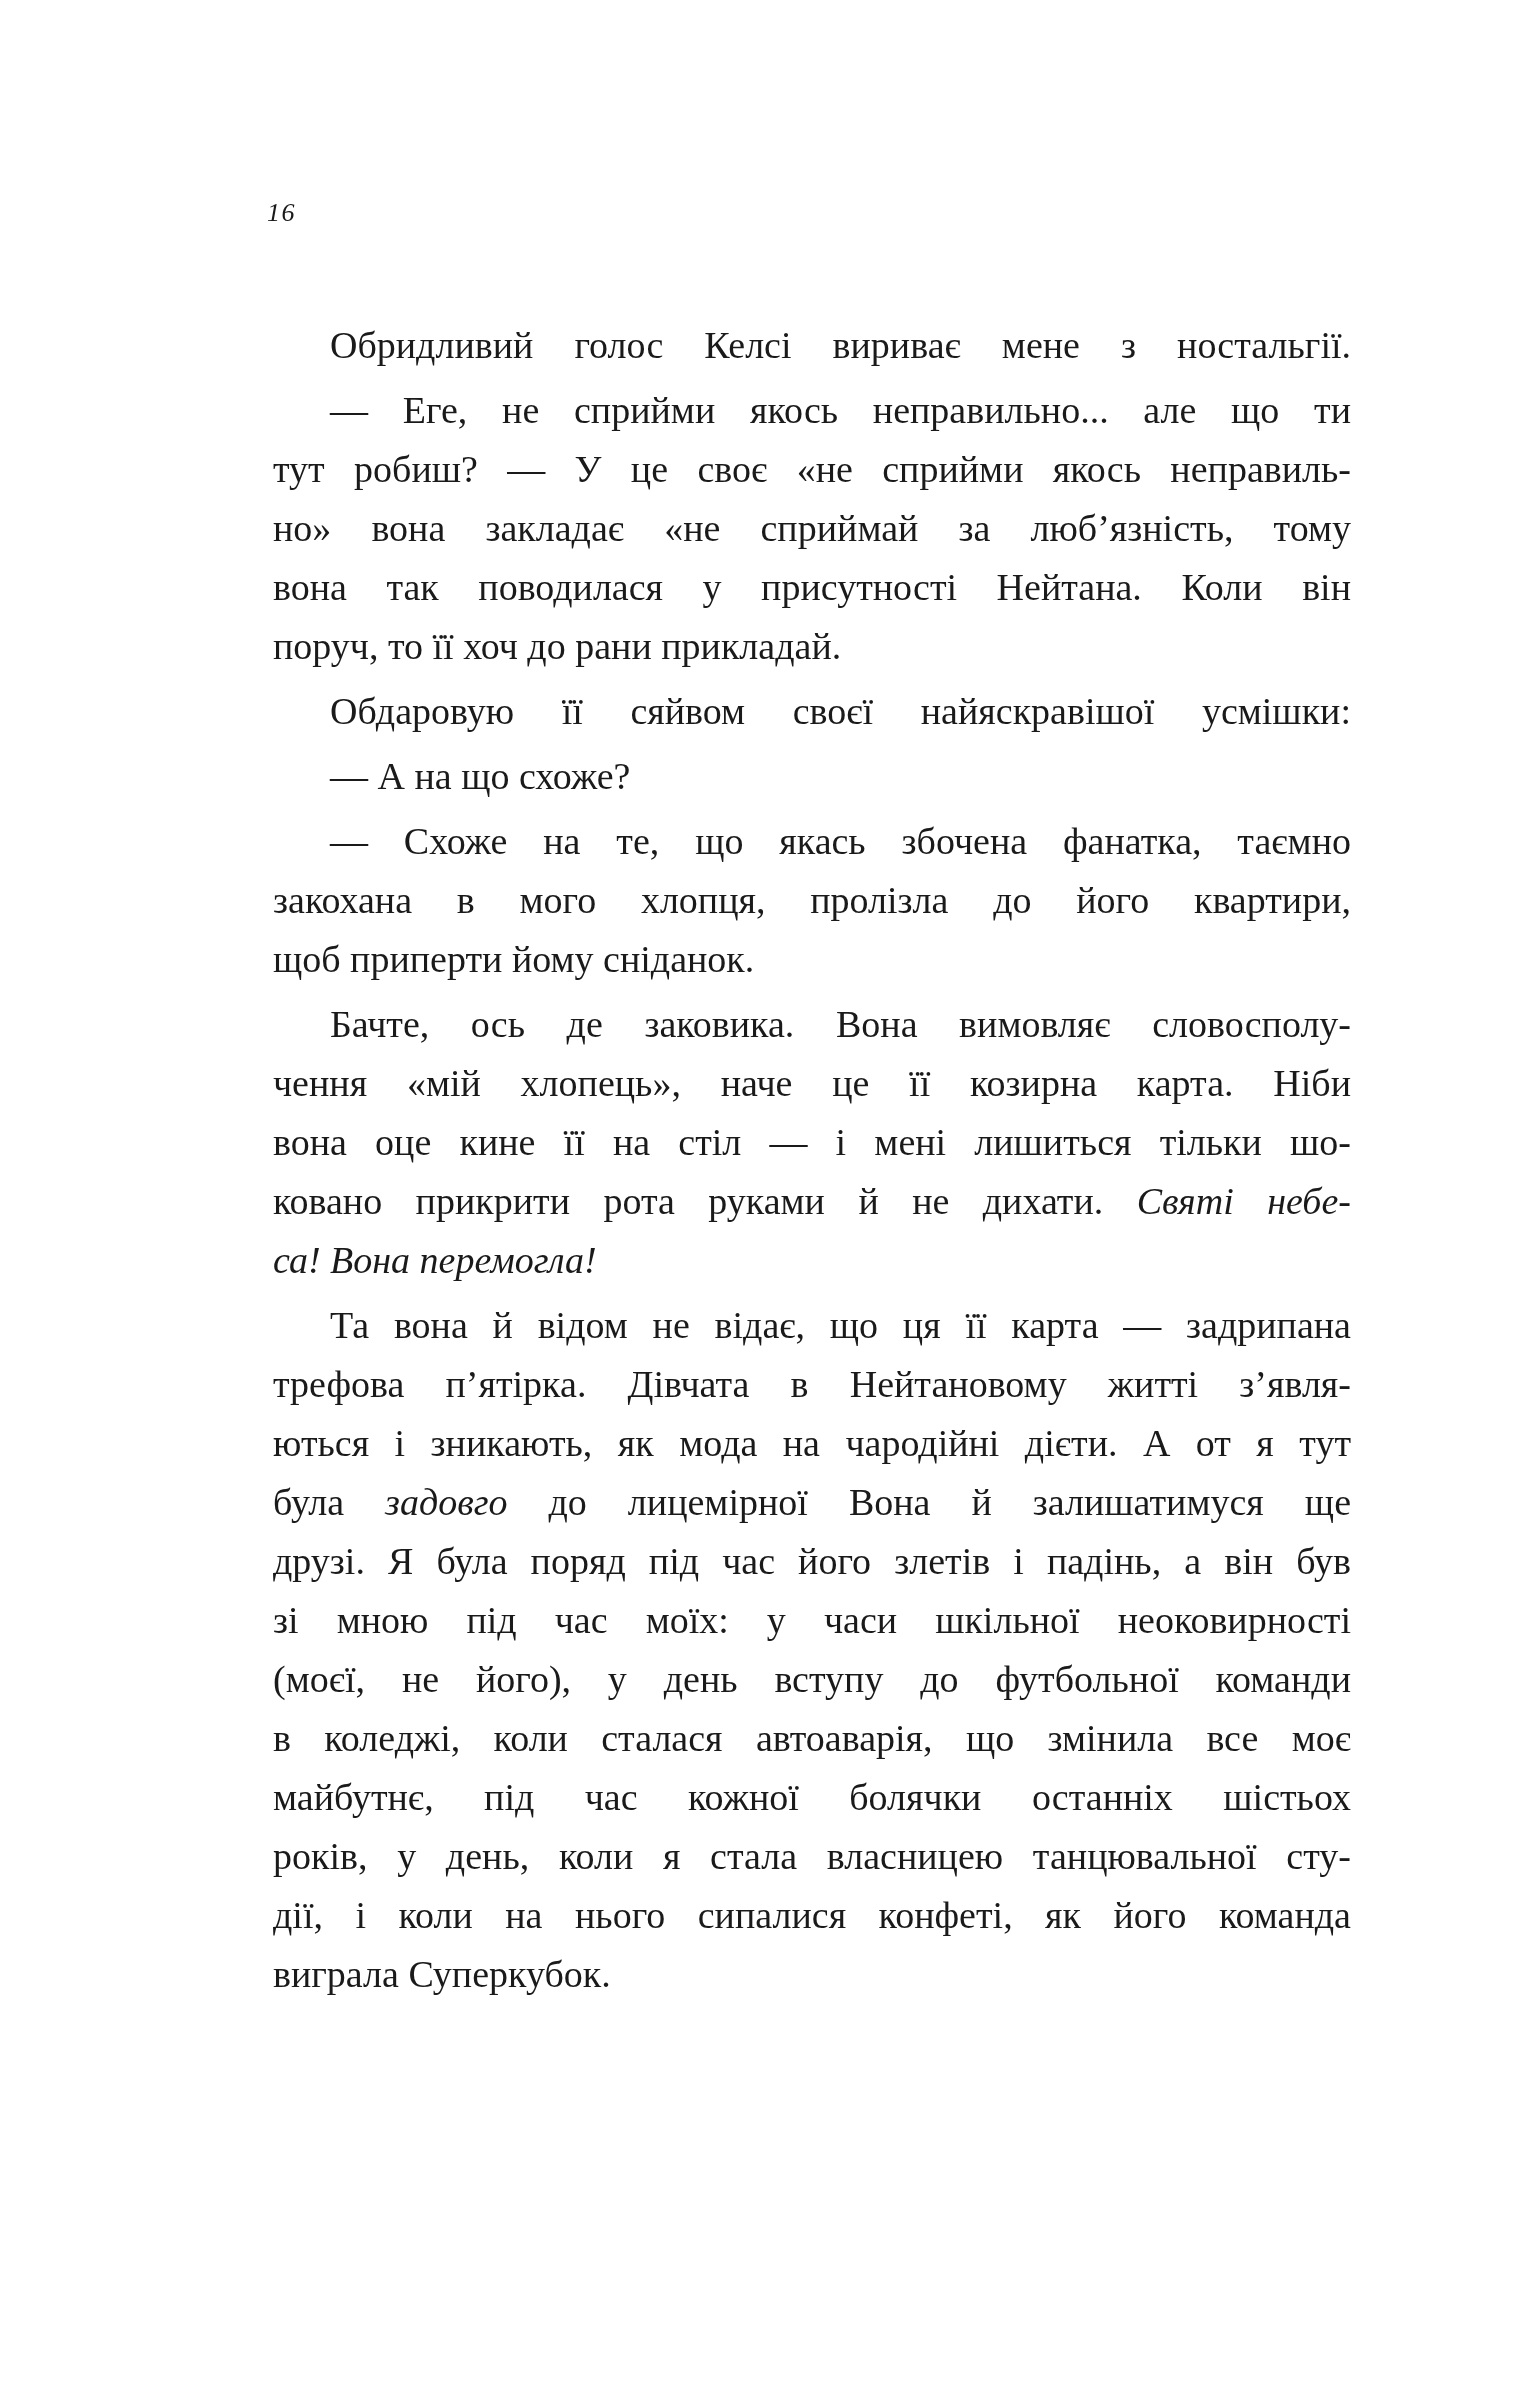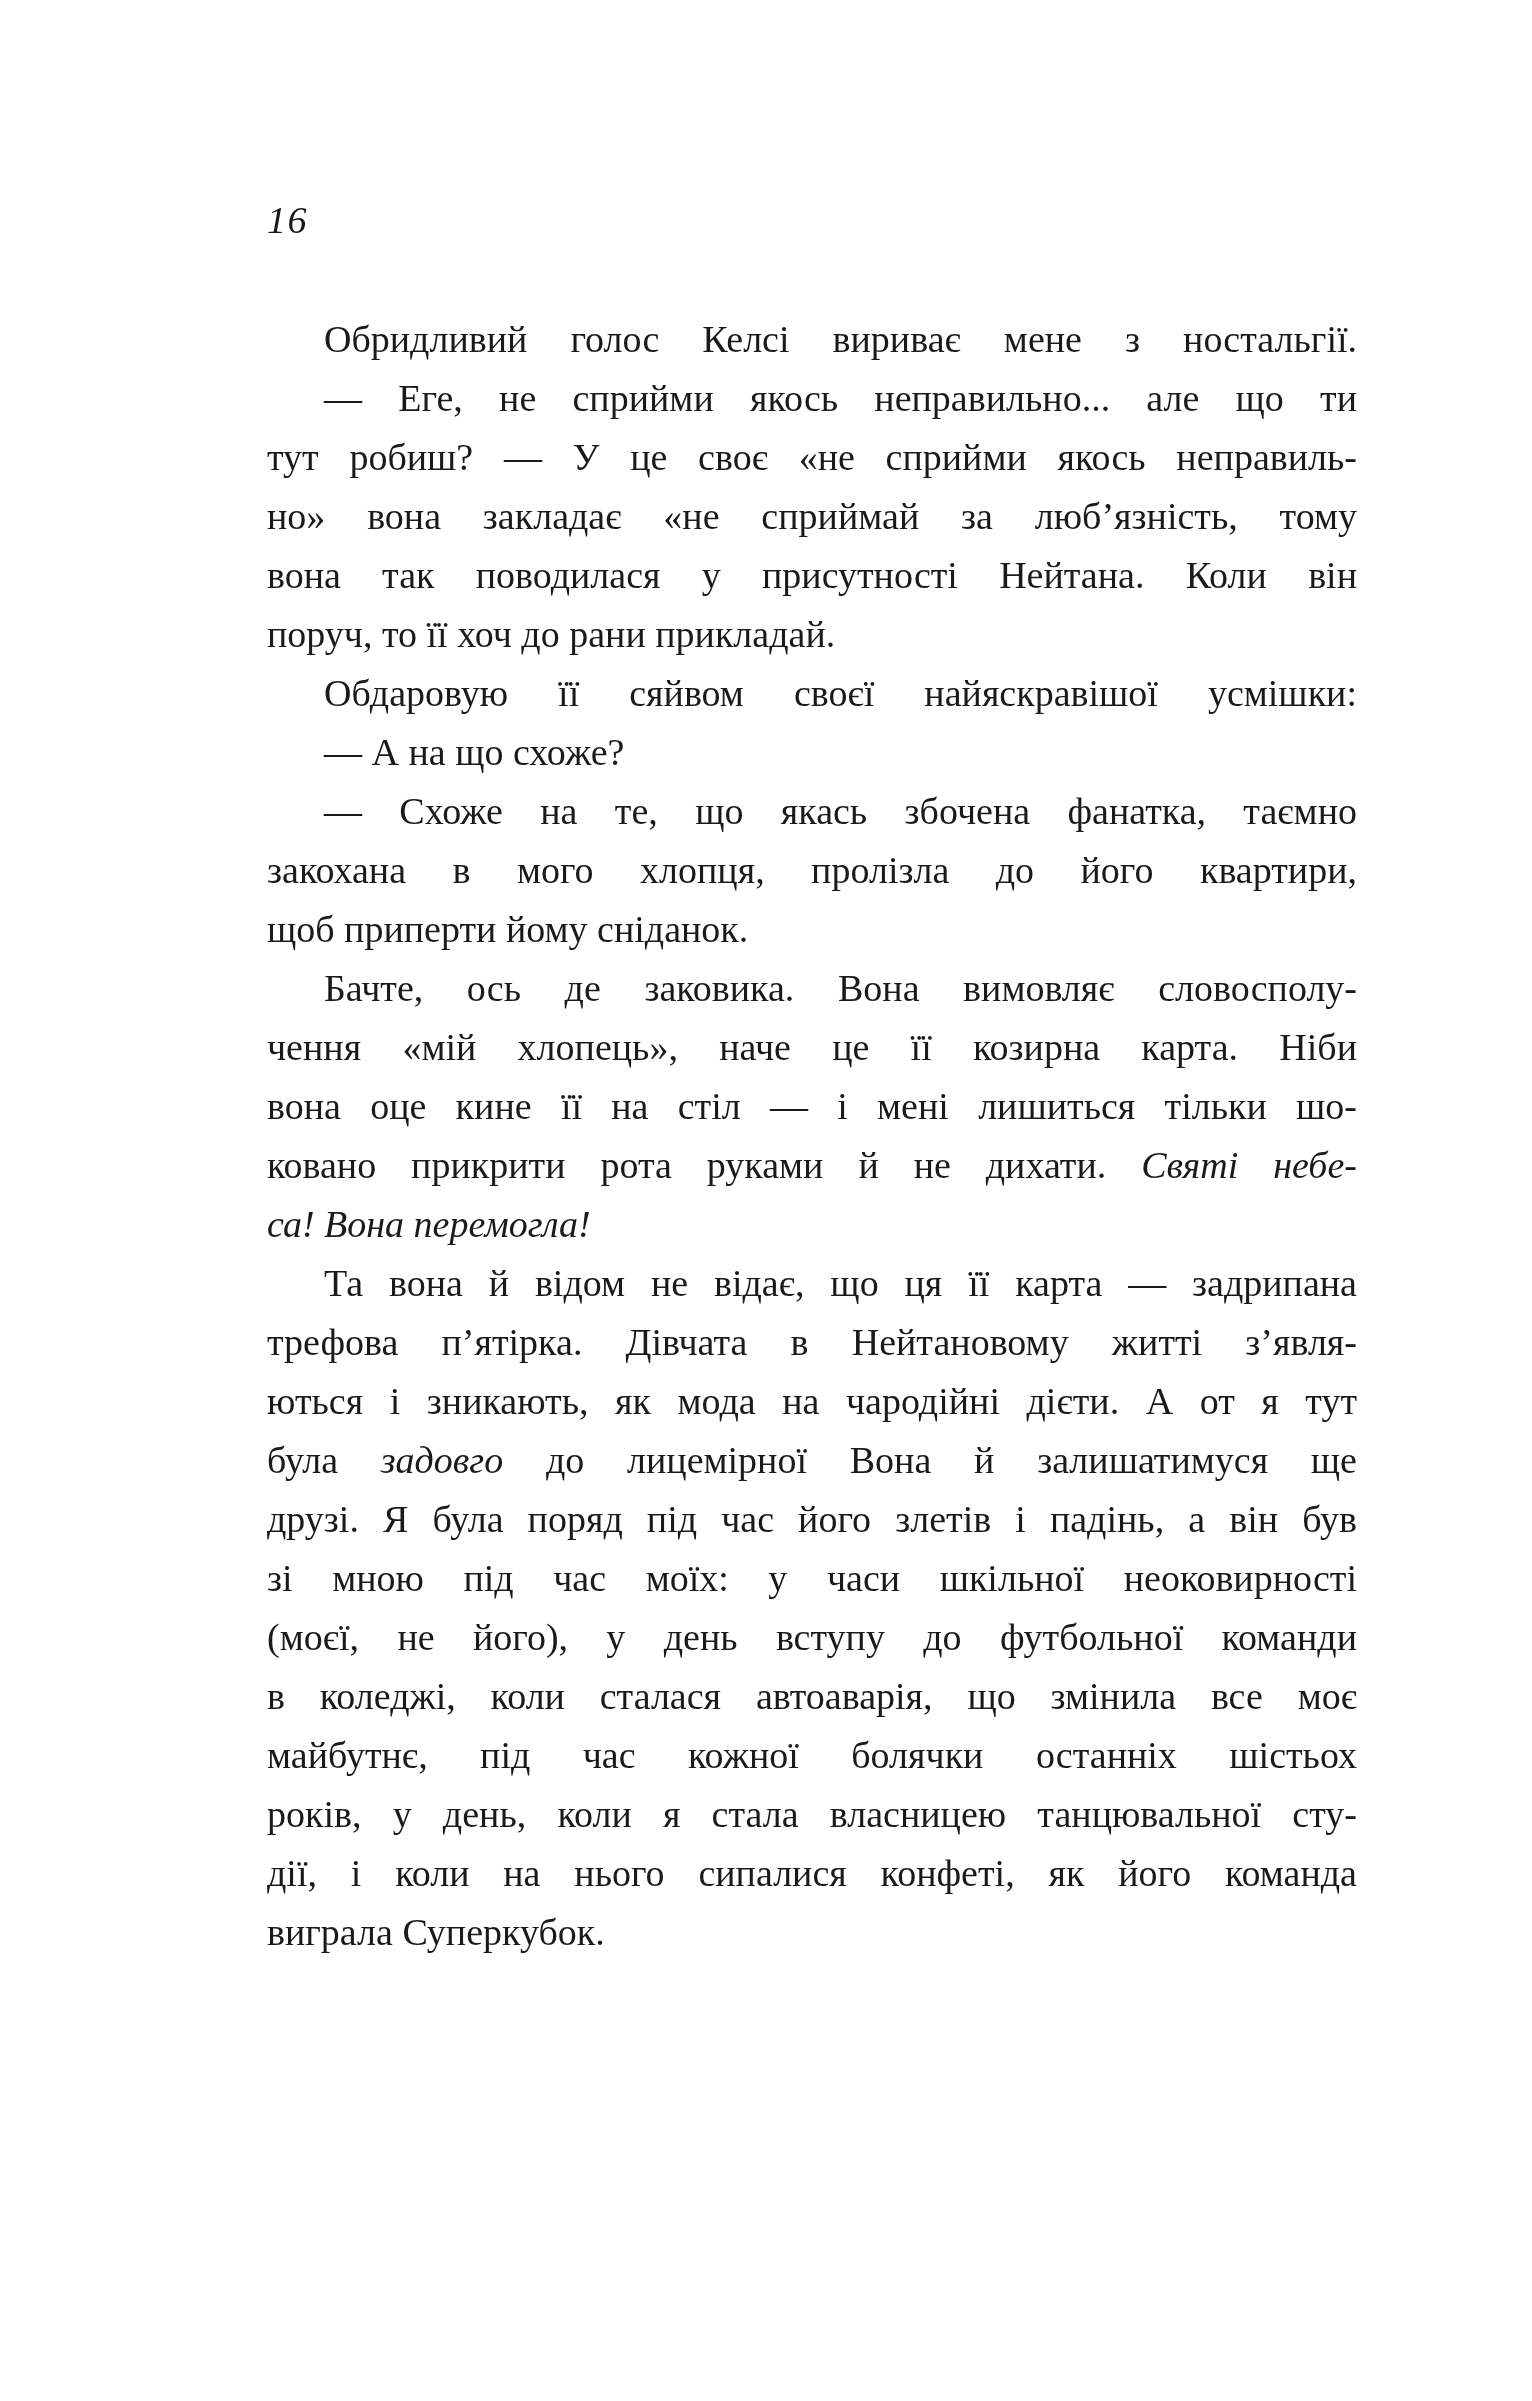--- a/index.html
+++ b/index.html
@@ -19,33 +19,33 @@
     width: 1532px;
     height: 2401px;
     background: #ffffff;
     color: #1a1a1a;
     overflow: hidden;
   }
   .page-number {
     position: absolute;
     left: 267px;
     top: 198px;
-    font-size: 38px;
+    font-size: 26px;
     font-style: italic;
     letter-spacing: 1.6px;
   }
   .text-block {
     position: absolute;
     left: 267px;
     top: 310px;
     width: 1090px;
     font-size: 38px;
     line-height: 59px;
   }
-  .paragraph { margin: 0; padding: 0; }
+  .paragraph { margin: 6px; padding: 0; }
   .line {
     text-align: justify;
     text-align-last: justify;
     -moz-text-align-last: justify;
     height: 59px;
   }
   .line.para-end {
     text-align-last: left;
     -moz-text-align-last: left;
   }

